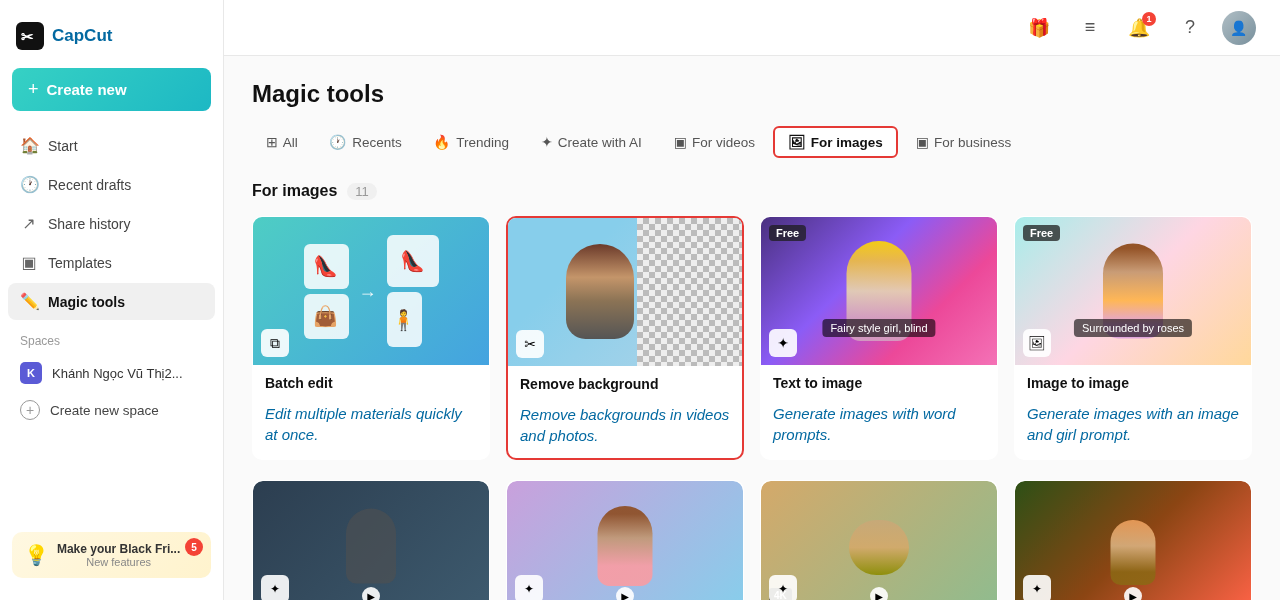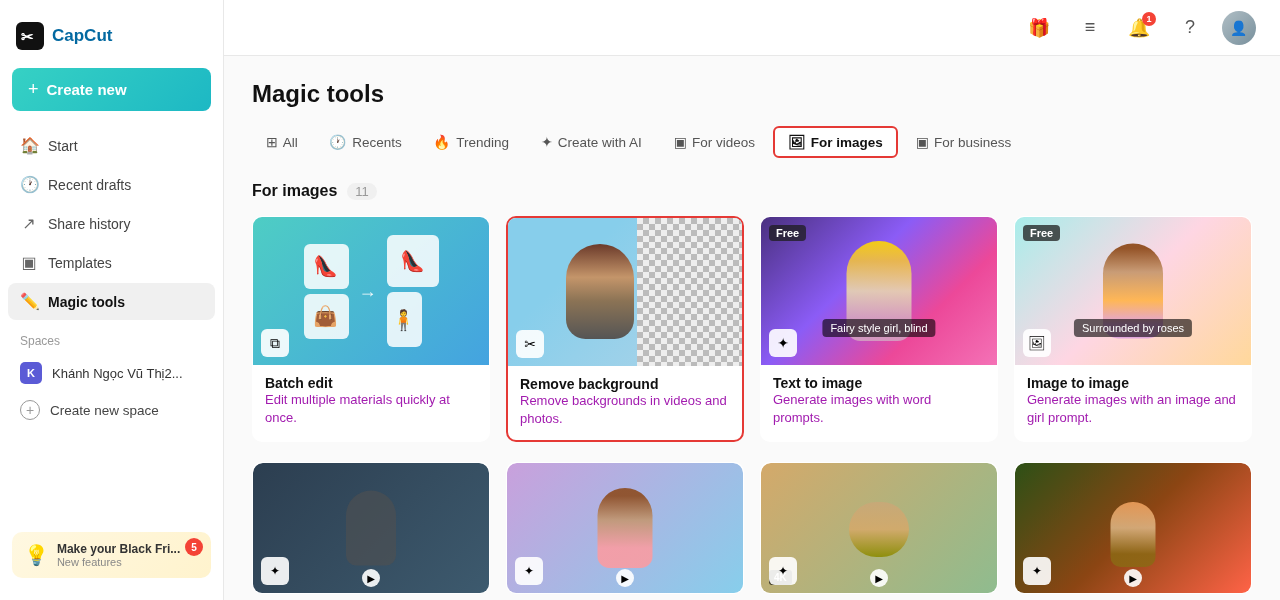--- a/index.html
+++ b/index.html
@@ -108,21 +108,21 @@
       padding: 10px 12px;
       display: flex;
       align-items: center;
       gap: 8px;
       cursor: pointer;
       position: relative;
     }
     .promo-icon { font-size: 20px; }
     .promo-text { font-size: 12px; }
     .promo-title { font-weight: 600; color: #333; font-size: 12px; }
-    .promo-sub { color: #888; font-size: 11px; }
+    .promo-sub { color: #888; font-size: 11px; text-align: center; }
     .promo-badge {
       position: absolute;
       top: 6px; right: 8px;
       background: #f44336;
       color: #fff;
       border-radius: 50%;
       width: 18px; height: 18px;
       font-size: 10px;
       display: flex; align-items: center; justify-content: center;
       font-weight: 700;
@@ -289,22 +289,22 @@
     .card-tool-icon {
       position: absolute;
       bottom: 8px; left: 8px;
       width: 28px; height: 28px;
       background: rgba(255,255,255,0.9);
       border-radius: 6px;
       display: flex; align-items: center; justify-content: center;
       font-size: 14px;
     }
     .card-body { padding: 10px 12px 12px; }
-    .card-name { font-size: 14px; font-weight: 600; color: #111; margin-bottom: 0; }
-    .card-desc { font-size: 13px; color: #a21caf; line-height: 1.4; }
+    .card-name { font-size: 14px; font-weight: 600; color: #111; margin-bottom: 12px; }
+    .card-desc { font-size: 15px; color: #0369a1; line-height: 1.4; font-style: italic; }
 
     
     .batch-items {
       display: flex;
       gap: 6px;
       align-items: center;
       justify-content: center;
       height: 100%;
       padding: 12px;
     }

